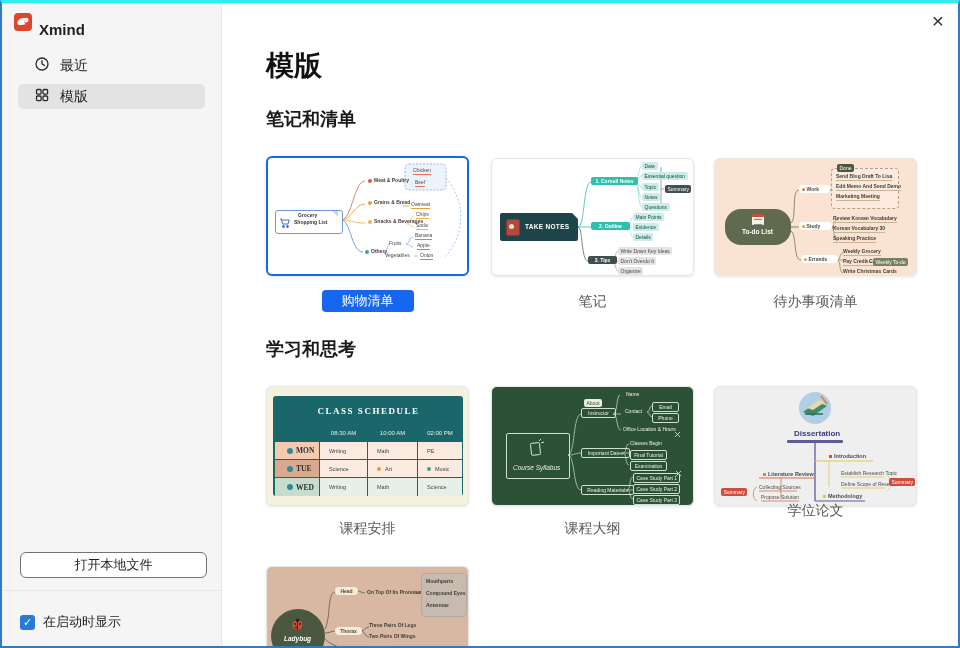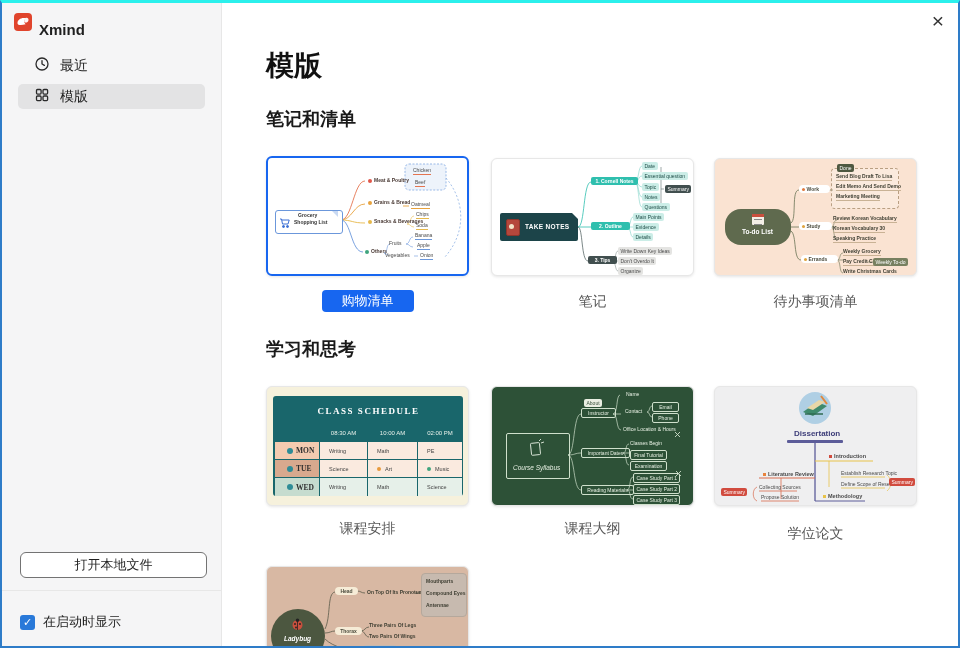--- a/index.html
+++ b/index.html
@@ -331,21 +331,21 @@
       <span class="n" style="left:126px;top:84px;">Establish Research Topic</span>
       <span class="n" style="left:126px;top:95px;">Define Scope of Research</span>
       <div class="chip" style="left:174px;top:91px;background:#D14B3E;color:#fff;">Summary</div>
       <span class="sq" style="left:108px;top:108px;background:#E8C34A;"></span>
       <span class="n nb" style="left:113px;top:106px;font-size:5.5px;">Methodology</span>
     </div>
   </div>
 
   <div class="clabel" style="left:264px;top:517px;">课程安排</div>
   <div class="clabel" style="left:489px;top:517px;">课程大纲</div>
-  <div class="clabel" style="left:712px;top:522px;">学位论文</div>
+  <div class="clabel" style="left:712px;top:499px;">学位论文</div>
 
   <div class="card" style="left:264px;top:563px;background:#D8B8A3;">
     <div class="thumb">
       <svg class="lines" width="199" height="116" viewBox="0 0 199 116" fill="none" stroke="#5A5A4A" stroke-width="0.8">
         <path d="M58,62 C64,50 60,26 68,25"></path>
         <path d="M58,66 C63,66 64,64 68,64"></path>
         <path d="M58,72 C66,80 82,84 96,84"></path>
         <path d="M90,24 C94,24 94,26 98,26 M148,26 h6"></path>
         <path d="M94,64 C98,64 98,60 102,60 M94,64 C98,64 98,70 102,70"></path>
       </svg>

